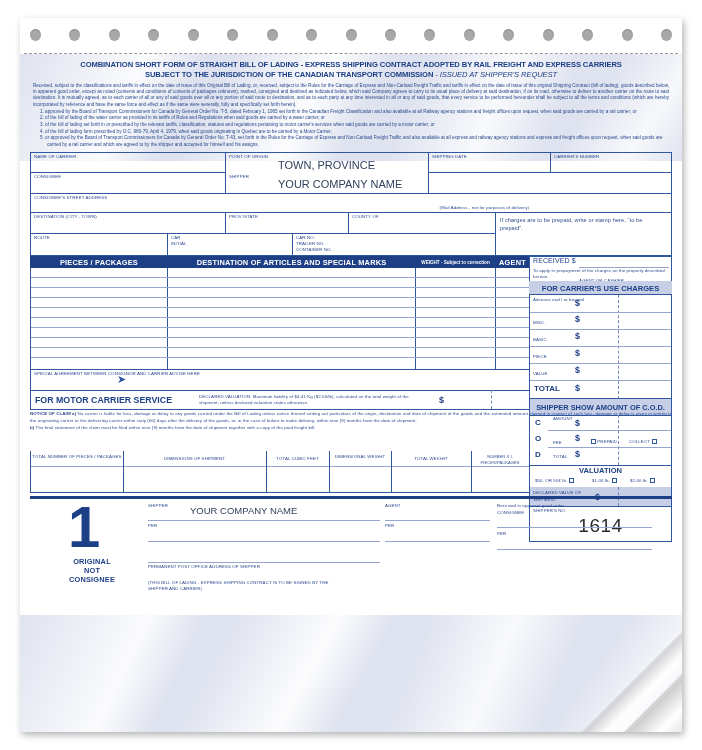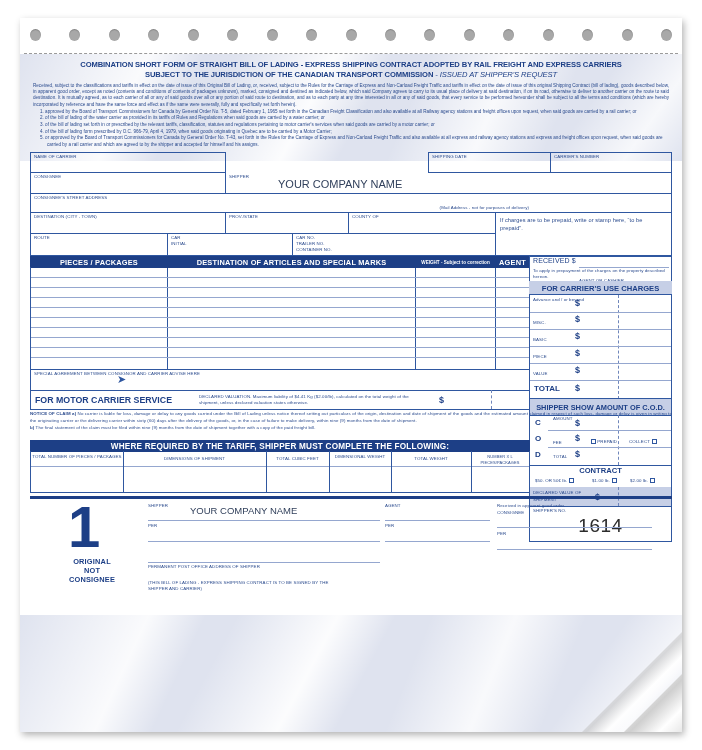--- a/index.html
+++ b/index.html
@@ -203,20 +203,24 @@
           <div>3. of the bill of lading set forth in or prescribed by the relevant tariffs, classification, statutes and regulations pertaining to motor carrier's services when said goods are carried by a motor carrier; or</div>
           <div>4. of the bill of lading form prescribed by O.C. 966-79, April 4, 1979, when said goods originating in Quebec are to be carried by a Motor Carrier;</div>
           <div>5. or approved by the Board of Transport Commissioners for Canada by General Order No. T-43, set forth in the Rules for the Carriage of Express and Non-Carload Freight Traffic and also available at all express and railway agency stations and express and freight offices upon request, when said goods are carried by a rail carrier and which are agreed to by the shipper and accepted for himself and his assigns.</div>
         </div>
 
         <div class="grid" style="height:568px;">
 
           <div class="bx" style="left:0;top:0;width:196px;height:21px;">
             <span class="lbl">NAME OF CARRIER</span>
           </div>
+          <div class="bx" style="left:195px;top:0;width:204px;height:42px;">
+            <span class="lbl">POINT OF ORIGIN</span>
+            <span class="fill" style="position:absolute;left:52px;top:6px;">TOWN, PROVINCE</span>
+          </div>
           <div class="bx" style="left:398px;top:0;width:123px;height:21px;">
             <span class="lbl">SHIPPING DATE</span>
           </div>
           <div class="bx" style="left:520px;top:0;width:122px;height:21px;">
             <span class="lbl">CARRIER'S NUMBER</span>
           </div>
 
           <div class="bx" style="left:0;top:20px;width:196px;height:22px;">
             <span class="lbl">CONSIGNEE</span>
           </div>
@@ -340,21 +344,21 @@
             <span class="lbl" style="position:absolute;left:59px;top:24px;"><span class="ckbox"></span> <span>PREPAID</span></span>
             <span class="lbl" style="position:absolute;left:99px;top:24px;"><span>COLLECT</span><span class="ckbox"></span></span>
             <span class="hrule" style="left:18px;top:32px;width:123px;background:#95a7cf;"></span>
 
             <span style="position:absolute;left:5px;top:35px;font-size:8px;font-weight:bold;color:#1d3f86;">D</span>
             <span class="lbl" style="position:absolute;left:23px;top:39px;">TOTAL</span>
             <span class="dollar" style="left:45px;top:34px;">$</span>
           </div>
 
           <div class="bx" style="left:499px;top:313px;width:143px;height:23px;border-top:none;">
-            <span style="position:absolute;left:0;top:1px;width:141px;text-align:center;font-size:7.6px;font-weight:bold;color:#1d3f86;">CONTRACT</span>
+            <span style="position:absolute;left:0;top:1px;width:141px;text-align:center;font-size:7.6px;font-weight:bold;color:#1d3f86;">VALUATION</span>
             <span class="lbl" style="position:absolute;left:5px;top:13px;"><span>$50. OR 50¢ lb.</span><span class="ckbox"></span></span>
             <span class="lbl" style="position:absolute;left:62px;top:13px;"><span>$1.00 lb.</span><span class="ckbox"></span></span>
             <span class="lbl" style="position:absolute;left:100px;top:13px;"><span>$2.00 lb.</span><span class="ckbox"></span></span>
           </div>
 
           <div class="bx" style="left:499px;top:335px;width:143px;height:20px;background:#c6cfe6;border-top:none;">
             <span class="lbl" style="left:3px;top:3px;width:56px;line-height:6.4px;">DECLARED VALUE OF SHIPMENT</span>
             <span class="dollar" style="left:65px;top:5px;">$</span>
             <span class="vdot" style="left:88px;top:0;height:19px;"></span>
           </div>
@@ -381,23 +385,20 @@
               <b>NOTICE OF CLAIM</b>
               <b>a)</b>
               <span>No carrier is liable for loss, damage or delay to any goods carried under the Bill of Lading unless notice thereof setting out particulars of the origin, destination and date of shipment of the goods and the estimated amount claimed in respect of such loss, damage or delay is given in writing to the originating carrier or the delivering carrier within sixty (60) days after the delivery of the goods, or, in the case of failure to make delivery, within nine (9) months from the date of shipment.</span>
             </div>
             <div class="lbl" style="width:642px;line-height:6.4px;margin-top:1px;">
               <b>b)</b>
               <span>The final statement of the claim must be filed within nine (9) months from the date of shipment together with a copy of the paid freight bill.</span>
             </div>
           </div>
 
-          <div class="barhdr" style="left:0;top:288px;width:500px;height:12px;font-size:8.2px;">
-            <span>WHERE REQUIRED BY THE TARIFF, SHIPPER MUST COMPLETE THE FOLLOWING:</span>
-          </div>
 
           <div class="bx" style="left:0;top:299px;width:500px;height:42px;border-top:none;">
             <span class="hrule-lt" style="left:0;top:15px;width:498px;"></span>
             <span class="vrule" style="left:92px;top:0;height:41px;"></span>
             <span class="vrule" style="left:235px;top:0;height:41px;"></span>
             <span class="vrule" style="left:298px;top:0;height:41px;"></span>
             <span class="vrule" style="left:360px;top:0;height:41px;"></span>
             <span class="vrule" style="left:440px;top:0;height:41px;"></span>
 
             <span class="lbl" style="left:0;top:3px;width:92px;text-align:center;line-height:6px;">TOTAL NUMBER OF PIECES / PACKAGES</span>

